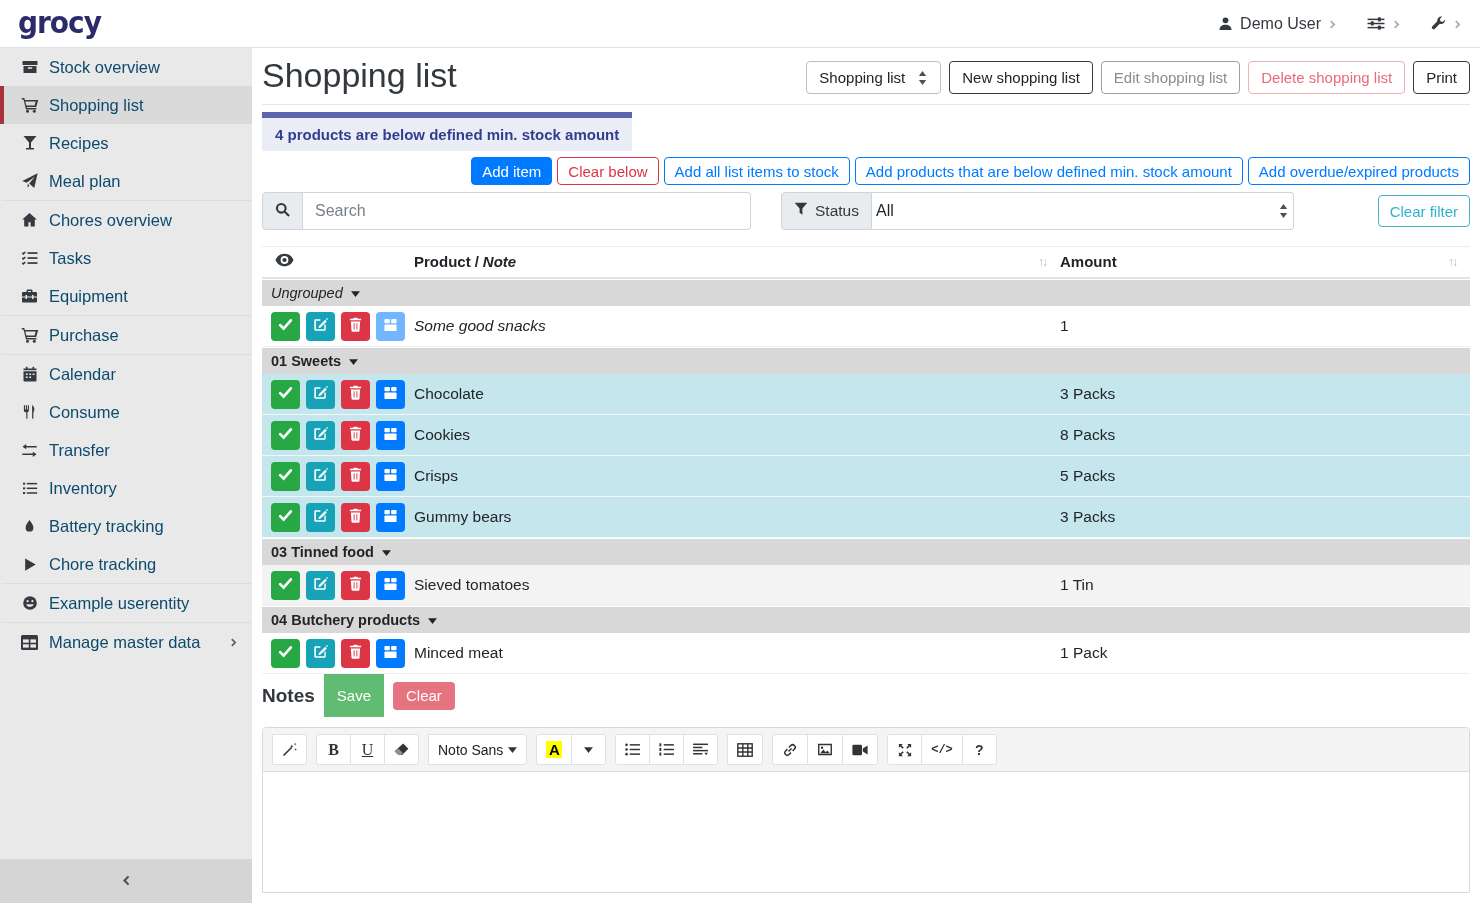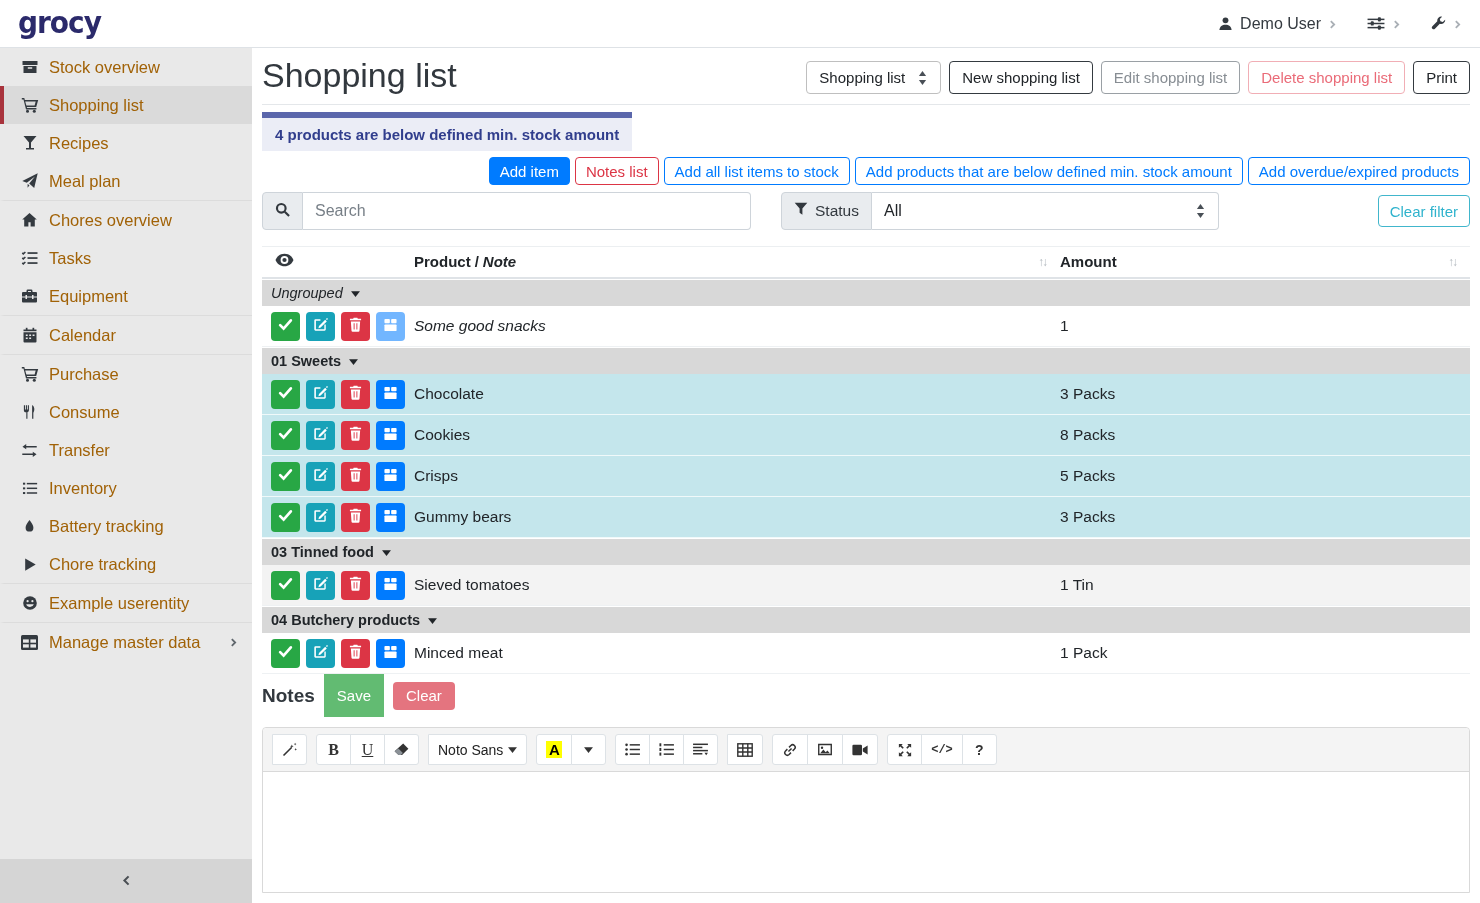--- a/index.html
+++ b/index.html
@@ -14,21 +14,21 @@
     font-family:"DejaVu Sans",sans-serif;transform:scaleY(1.05)}
   .header-right{display:flex;align-items:center;gap:30px}
   .hdr-item{display:flex;align-items:center;gap:7px;font-size:16px;color:#343a40;cursor:pointer}
   .hdr-item .chev{color:#a9afb5;display:flex;margin-top:1px}
   .hdr-item .hicon{display:flex;color:#343a40}
 
   
   .sidebar{position:absolute;left:0;top:48px;bottom:0;width:252px;background:#e9e9e9;
     display:flex;flex-direction:column;justify-content:space-between;z-index:2}
   .side-item{display:flex;align-items:center;gap:8px;padding:9.5px 14px;font-size:16.5px;
-    color:#a16207;cursor:pointer;border-left:4px solid transparent}
+    color:#0c4a6e;cursor:pointer;border-left:4px solid transparent}
   .side-item.divider{border-top:1px solid #dcdcdc}
   .side-item.active{background:#dadada;border-left:4px solid #a8333c}
   .sicon{width:23px;display:flex;justify-content:center;align-items:center;color:#343a40}
   .chev-right{margin-left:auto;color:#5f666c;display:flex}
   .collapse-bar{height:44px;background:#d5d5d5;display:flex;align-items:center;justify-content:center;
     color:#4a4f54;cursor:pointer}
 
   
   main{position:absolute;left:252px;top:48px;right:0;bottom:0;background:#fff;padding:6px 10px 0;overflow:hidden}
   .title-row{display:flex;align-items:flex-start;justify-content:space-between;
@@ -52,22 +52,22 @@
   .btn-outline-primary{border-color:#007bff;color:#007bff;background:#fff}
 
   .filter-row{display:flex;align-items:center;margin-top:7px}
   .input-group{display:flex;height:38px}
   .addon{background:#e9ecef;border:1px solid #ced4da;display:flex;align-items:center;gap:7px;
     padding:3px 12px;color:#32383e;border-radius:4px 0 0 4px;font-size:15.5px}
   .search-input{border:1px solid #ced4da;border-left:0;border-radius:0 4px 4px 0;width:448px;
     padding:0 12px;font-size:16px;color:#495057;outline:none;font-family:inherit}
   .search-input::placeholder{color:#777f87}
   .status-group{margin-left:30px}
-  .select-box{width:347px;border:1px solid #ced4da;border-left:0;border-radius:0 4px 4px 0;
-    display:flex;align-items:center;justify-content:space-between;padding:0 12px;font-size:16px;
+  .select-box{width:422px;border:1px solid #ced4da;border-left:0;border-radius:0 4px 4px 0;
+    display:flex;align-items:center;justify-content:space-between;padding:0 4px;font-size:16px;
     color:#212529;background:#fff;cursor:pointer}
   .select-box .sud{color:#495057;display:flex}
   .btn-clear-filter{margin-left:auto;border:1px solid #41b6cc;color:#2fb3cd;background:#fff;
     font-size:15px;padding:6.5px 11px;border-radius:4px}
 
   
   .list-table{margin-top:16px;border-top:1px solid #eceff1}
   .thead{display:grid;grid-template-columns:152px 1fr 410px;align-items:center;
     padding:6px 0 7px;border-bottom:2px solid #dfe3e7;font-weight:700;font-size:15px}
   .th-actions{padding-left:13px;display:flex;color:#343a40}
@@ -230,38 +230,38 @@
       <div class="side-item">
         <span class="sicon">
           <svg width="17" height="16" viewBox="0 0 16 16" fill="currentColor">
             <path d="M5 4V3a1.4 1.4 0 0 1 1.4-1.4h3.2A1.4 1.4 0 0 1 11 3v1h3.5a1 1 0 0 1 1 1v3.5H12V7h-1.5v1.5h-5V7H4v1.5H.5V5a1 1 0 0 1 1-1Zm1.5 0h3V3.1h-3ZM.5 9.5H4V11h1.5V9.5h5V11H12V9.5h3.5v4a1 1 0 0 1-1 1h-13a1 1 0 0 1-1-1Z"></path>
           </svg>
         </span>
         <span class="slabel">Equipment</span>
       </div>
       <div class="side-item divider">
         <span class="sicon">
+          <svg width="18" height="16" viewBox="0 0 17 16" fill="currentColor">
+            <path d="M.3 1h2.5l.5 1.9h13.4l-2 7H5.3l.3 1.2h9.3v1.5H4.5L2 2.5H.3Zm3.4 3.4 1.2 4h8.2l1.1-4Z"></path>
+            <circle cx="6" cy="14.2" r="1.5"></circle>
+            <circle cx="12.8" cy="14.2" r="1.5"></circle>
+          </svg>
+        </span>
+        <span class="slabel">Purchase</span>
+      </div>
+      <div class="side-item divider">
+        <span class="sicon">
           <svg width="16" height="16" viewBox="0 0 16 16" fill="currentColor">
             <path d="M1.5 2.5h13V4.2h-13Z"></path>
             <rect x="3.8" y="0.8" width="1.7" height="2.8"></rect>
             <rect x="10.5" y="0.8" width="1.7" height="2.8"></rect>
             <path d="M1.5 5.2h13v9.3a1 1 0 0 1-1 1h-11a1 1 0 0 1-1-1Zm2.3 2.2v1.5h1.9V7.4Zm3.4 0v1.5h1.9V7.4Zm3.4 0v1.5h1.9V7.4ZM3.8 10.6v1.5h1.9v-1.5Zm3.4 0v1.5h1.9v-1.5Z" fill-rule="evenodd"></path>
           </svg>
         </span>
         <span class="slabel">Calendar</span>
-      </div>
-      <div class="side-item divider">
-        <span class="sicon">
-          <svg width="18" height="16" viewBox="0 0 17 16" fill="currentColor">
-            <path d="M.3 1h2.5l.5 1.9h13.4l-2 7H5.3l.3 1.2h9.3v1.5H4.5L2 2.5H.3Zm3.4 3.4 1.2 4h8.2l1.1-4Z"></path>
-            <circle cx="6" cy="14.2" r="1.5"></circle>
-            <circle cx="12.8" cy="14.2" r="1.5"></circle>
-          </svg>
-        </span>
-        <span class="slabel">Purchase</span>
       </div>
       <div class="side-item">
         <span class="sicon">
           <svg width="15" height="16" viewBox="0 0 16 16" fill="currentColor">
             <path d="M2 .8h1.2v4.4h.9V.8h1.2v4.4h.9V.8h1.2v5.4a2 2 0 0 1-1.6 2v7H4.6v-7A2 2 0 0 1 2 6.2Z"></path>
             <path d="M11.3.8c1.8 1.6 2.5 4.7 1.3 7l-.5.9v6.5h-1.3V.8Z"></path>
           </svg>
         </span>
         <span class="slabel">Consume</span>
       </div>
@@ -358,21 +358,21 @@
       <button class="btn btn-outline-muted">Edit shopping list</button>
       <button class="btn btn-outline-danger-lt">Delete shopping list</button>
       <button class="btn btn-outline-dark">Print</button>
     </div>
   </div>
 
   <div class="alert-card">4 products are below defined min. stock amount</div>
 
   <div class="actions-row">
     <button class="btn-sm btn-primary">Add item</button>
-    <button class="btn-sm btn-outline-danger">Notes list</button>
+    <button class="btn-sm btn-outline-danger">Clear below</button>
     <button class="btn-sm btn-outline-primary">Add all list items to stock</button>
     <button class="btn-sm btn-outline-primary">Add products that are below defined min. stock amount</button>
     <button class="btn-sm btn-outline-primary">Add overdue/expired products</button>
   </div>
 
   <div class="filter-row">
     <div class="input-group">
       <span class="addon">
           <span><svg width="15" height="15" viewBox="0 0 16 16" fill="none" stroke="currentColor" stroke-width="2.3">
               <circle cx="6.7" cy="6.7" r="4.6"></circle>

